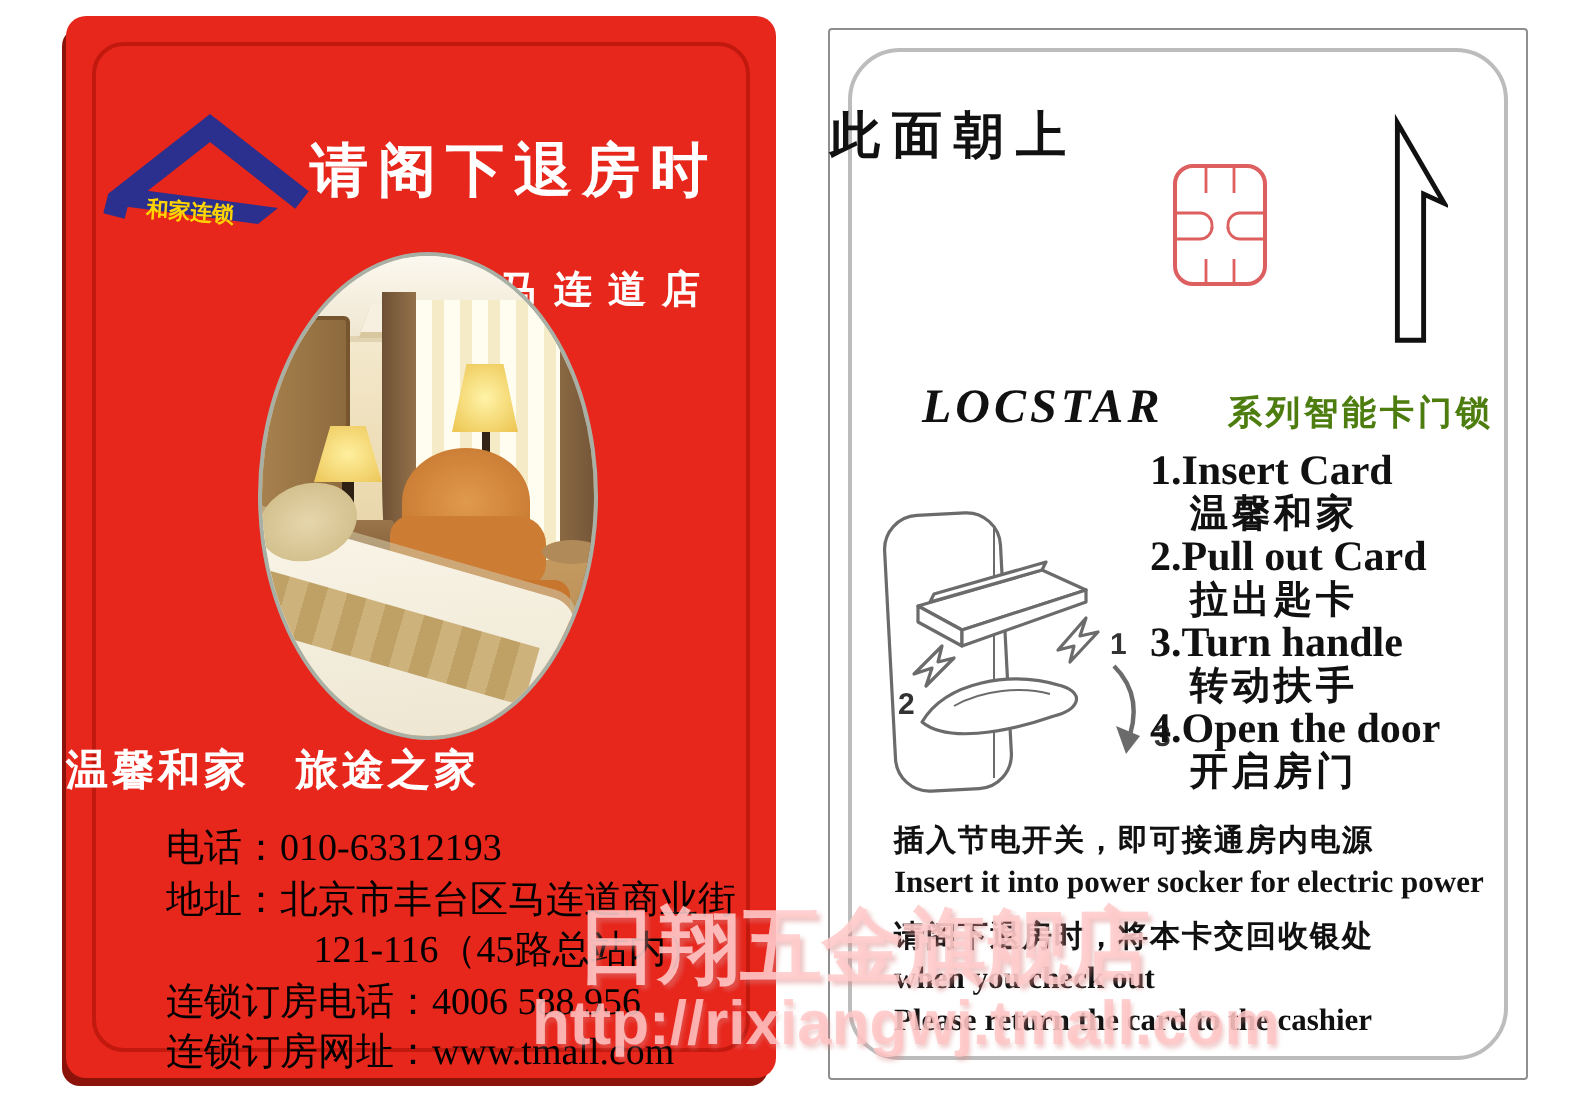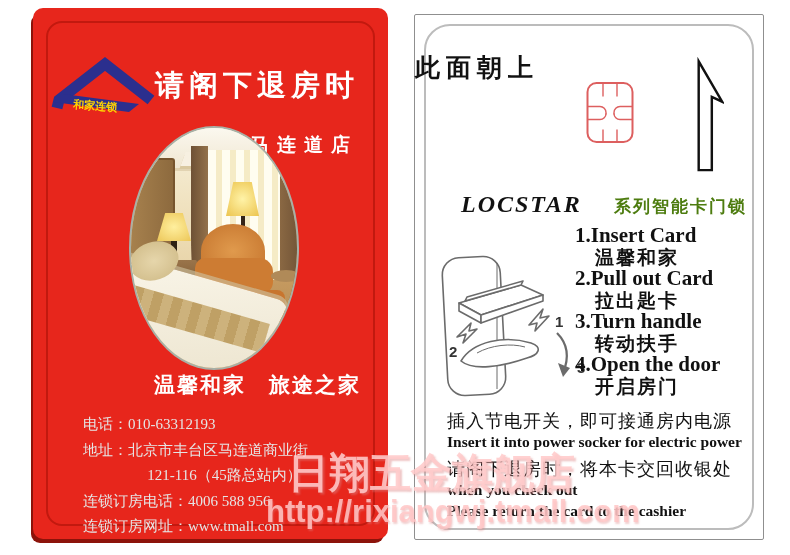--- a/index.html
+++ b/index.html
@@ -12,24 +12,24 @@
     box-shadow:-3px 5px 0 -1px #8c130a;}
   .front-border{position:absolute;left:13px;top:13px;right:13px;bottom:13px;
     border:2px solid #c2190f;border-radius:16px;}
   .logo{position:absolute;left:16px;top:44px;width:112px;height:70px;}
   .front-title{position:absolute;left:122px;top:58px;width:226px;
     font-family:"Liberation Serif",serif;font-weight:bold;font-size:29px;
     letter-spacing:5px;color:#ffffff;white-space:nowrap;}
   .front-branch{position:absolute;right:30px;top:124px;
     font-family:"Liberation Serif",serif;font-weight:bold;font-size:19px;
     letter-spacing:8px;color:#ffffff;white-space:nowrap;}
-  .slogan{position:absolute;left:0;top:363px;width:100%;text-align:center;
-    font-weight:bold;font-size:21px;letter-spacing:2px;color:#ffffff;padding-left:47px;}
-  .contact{position:absolute;left:50px;top:404px;color:#e5e5e5;
-    font-size:15px;line-height:25.5px;white-space:nowrap;
+  .slogan{position:absolute;left:0;top:363px;width:100%;text-align:left;
+    font-weight:bold;font-size:21px;letter-spacing:2px;color:#ffffff;}
+  .contact{position:absolute;left:50px;top:404px;color:#000000;
+    font-size:19px;line-height:25.5px;white-space:nowrap;
     font-family:"Liberation Serif",serif;}
   .contact .indent{padding-left:58px;text-align:center;}
 
   
   .photo{position:absolute;left:96px;top:118px;width:166px;height:240px;
     border-radius:50%;overflow:hidden;border:2px solid #a8b0a6;
     background:linear-gradient(180deg,#f8f1dd 0%,#eddcb4 45%,#e3cda0 70%,#d8bd8d 100%);}
   .photo div{position:absolute;}
   .ph-ceiling{left:-10px;top:0;right:-10px;height:40px;
     background:linear-gradient(#fbf8ef,#f0e7d2);border-bottom:3px solid #e2d3b2;}
@@ -83,21 +83,21 @@
     font-size:24px;letter-spacing:2px;color:#111;white-space:nowrap;}
   .brand-desc{position:absolute;left:183px;top:4px;font-weight:bold;font-size:17px;
     letter-spacing:2px;color:#4d7c0f;white-space:nowrap;margin-left:16px;}
   .lock-art{position:absolute;left:18px;top:226px;width:156px;height:164px;}
   .steps{position:absolute;left:160px;top:210px;width:186px;}
   .step-en{font-family:"Liberation Serif",serif;font-weight:bold;font-size:21px;
     line-height:21.5px;color:#111;white-space:nowrap;}
   .step-zh{font-weight:bold;font-size:19px;line-height:21.5px;color:#111;
     padding-left:20px;letter-spacing:2px;white-space:nowrap;}
   .power-note{position:absolute;left:32px;top:396px;color:#111;white-space:nowrap;}
-  .note-zh{font-weight:normal;font-size:18px;line-height:20px;letter-spacing:1px;}
+  .note-zh{font-weight:bold;font-size:15px;line-height:20px;letter-spacing:1px;}
   .note-en{font-family:"Liberation Serif",serif;font-weight:bold;font-size:15.5px;line-height:21px;}
   .return-note{position:absolute;left:32px;top:444px;color:#111;white-space:nowrap;}
 
   
   .watermark{position:absolute;left:0;top:0;width:100%;height:100%;pointer-events:none;z-index:50;}
   .wm-store{position:absolute;left:288px;top:446px;font-size:41px;font-weight:bold;
     letter-spacing:0px;color:rgba(255,203,203,0.88);
     text-shadow:2px 2px 2px rgba(220,130,130,0.45);white-space:nowrap;}
   .wm-url{position:absolute;left:266px;top:494px;font-size:31px;font-weight:bold;
     color:rgba(255,198,198,0.85);text-shadow:1px 2px 2px rgba(222,135,135,0.4);white-space:nowrap;}

